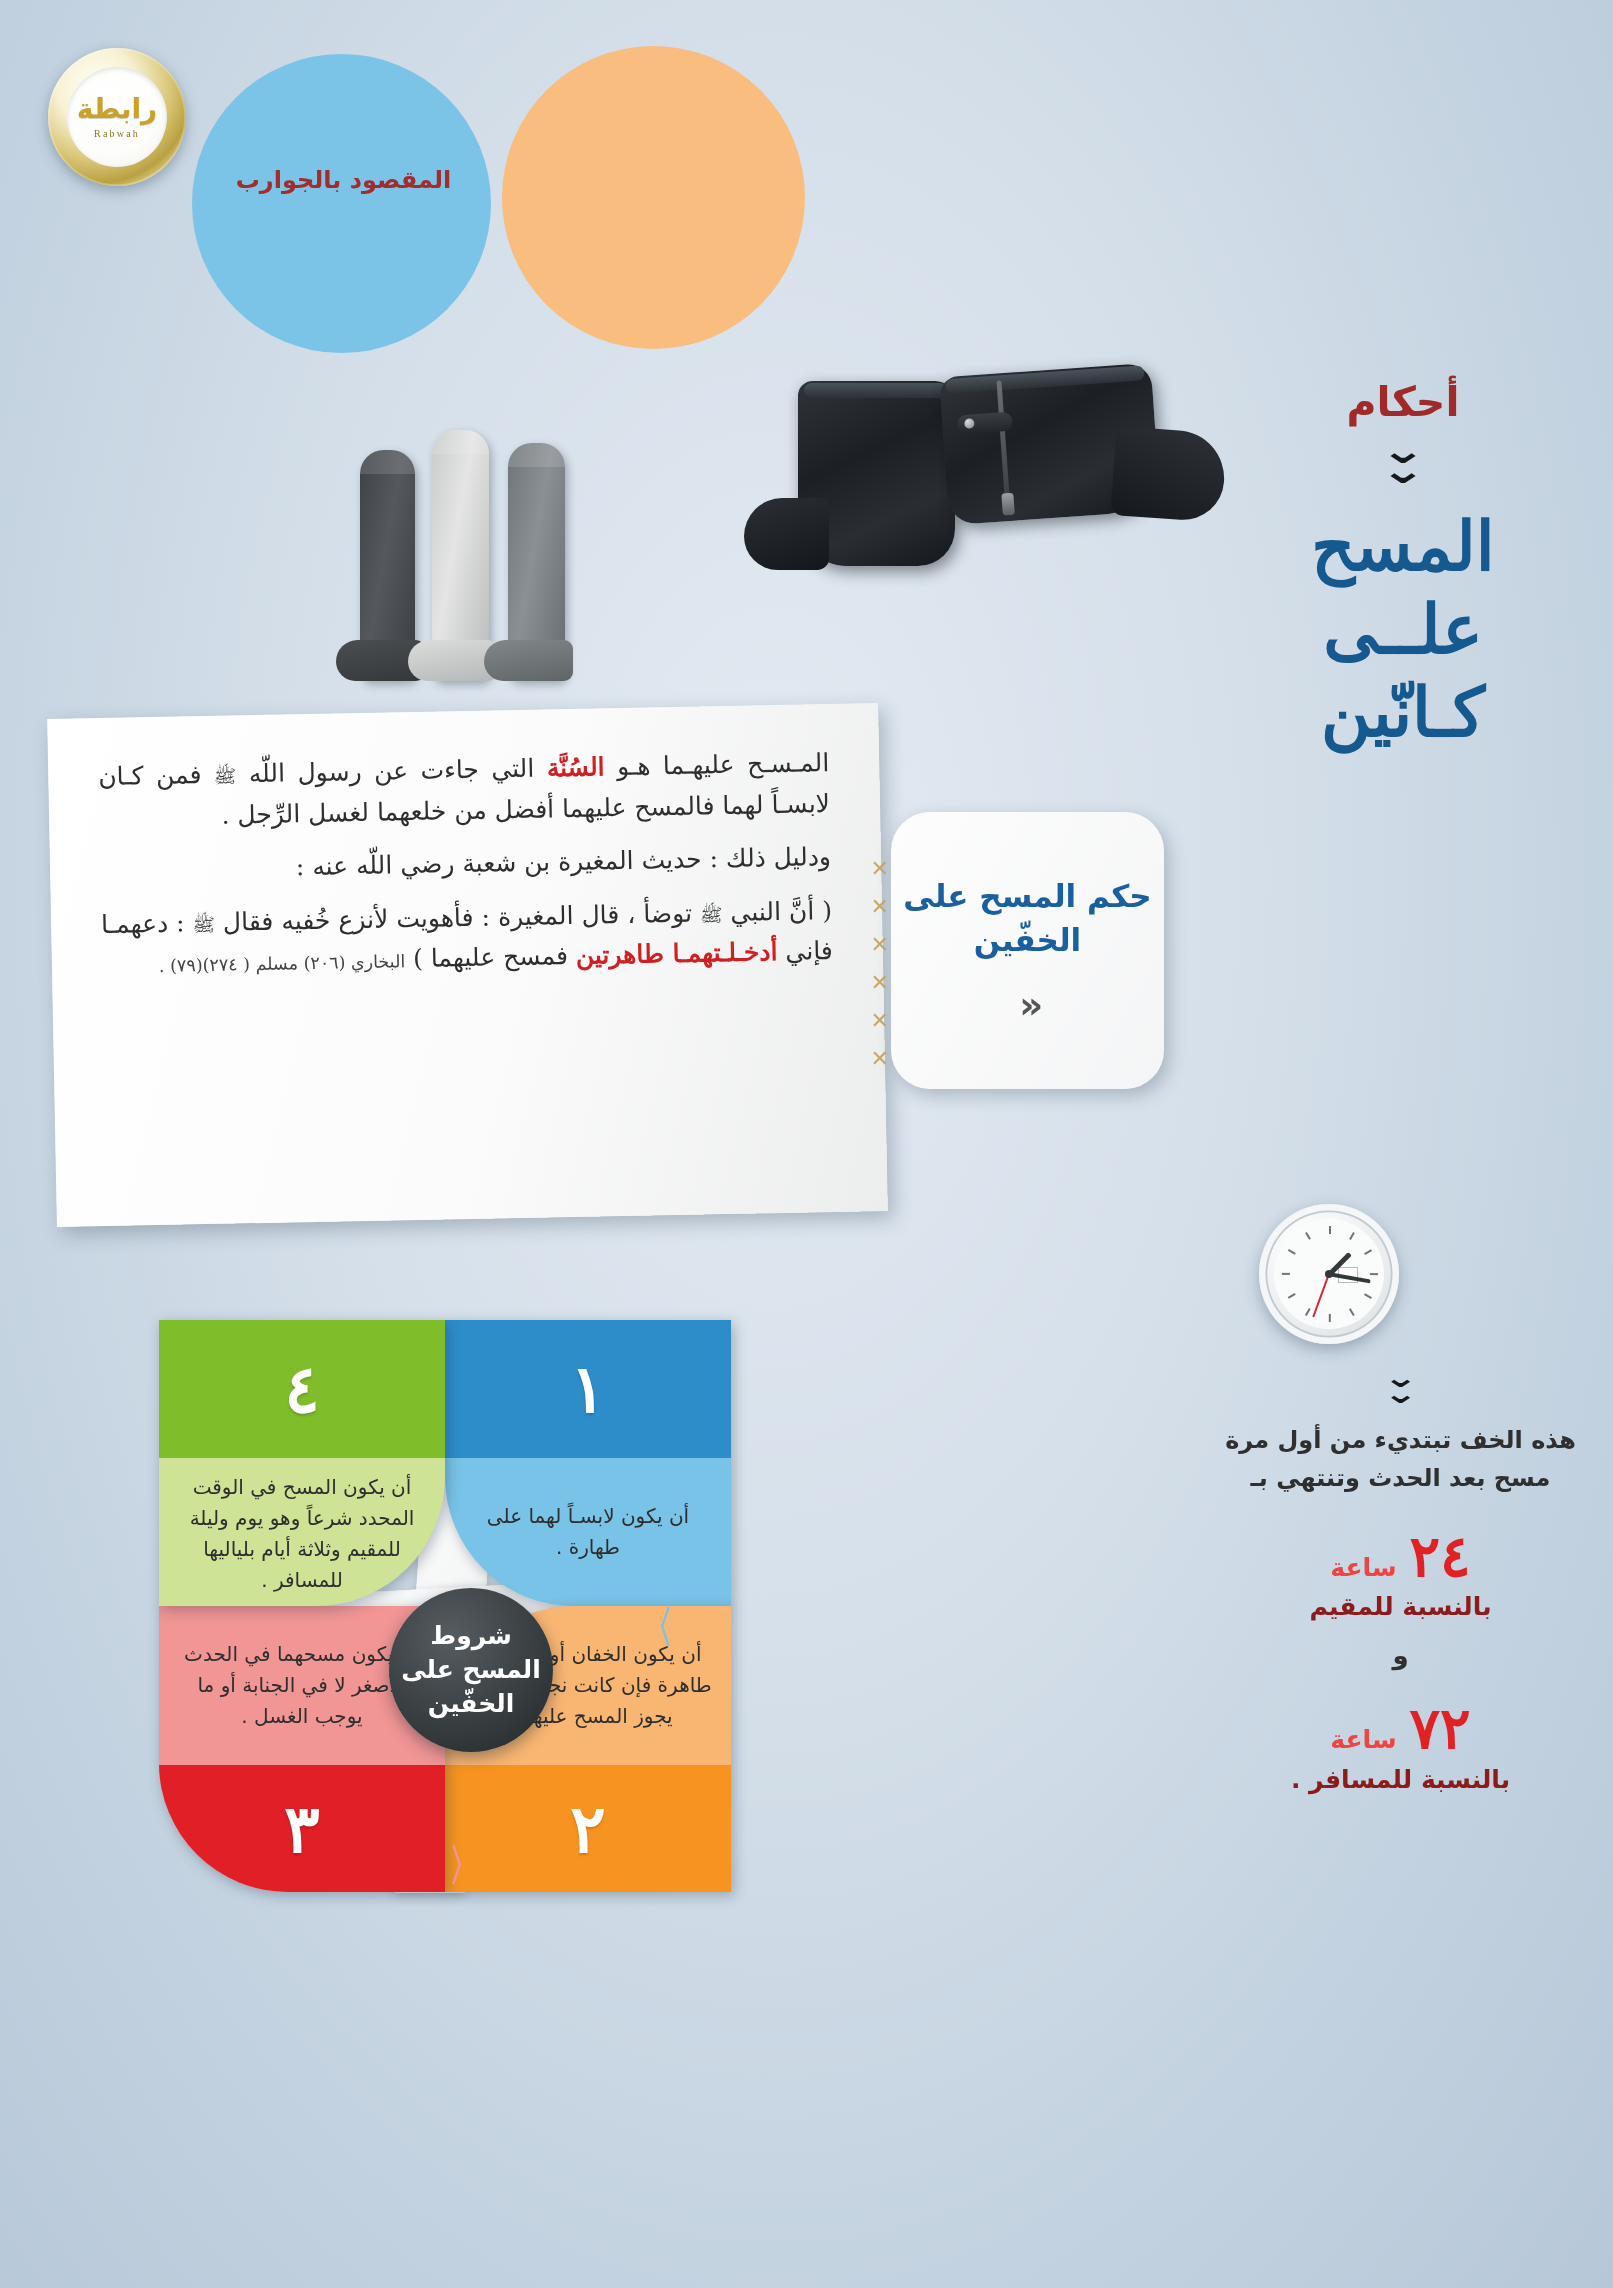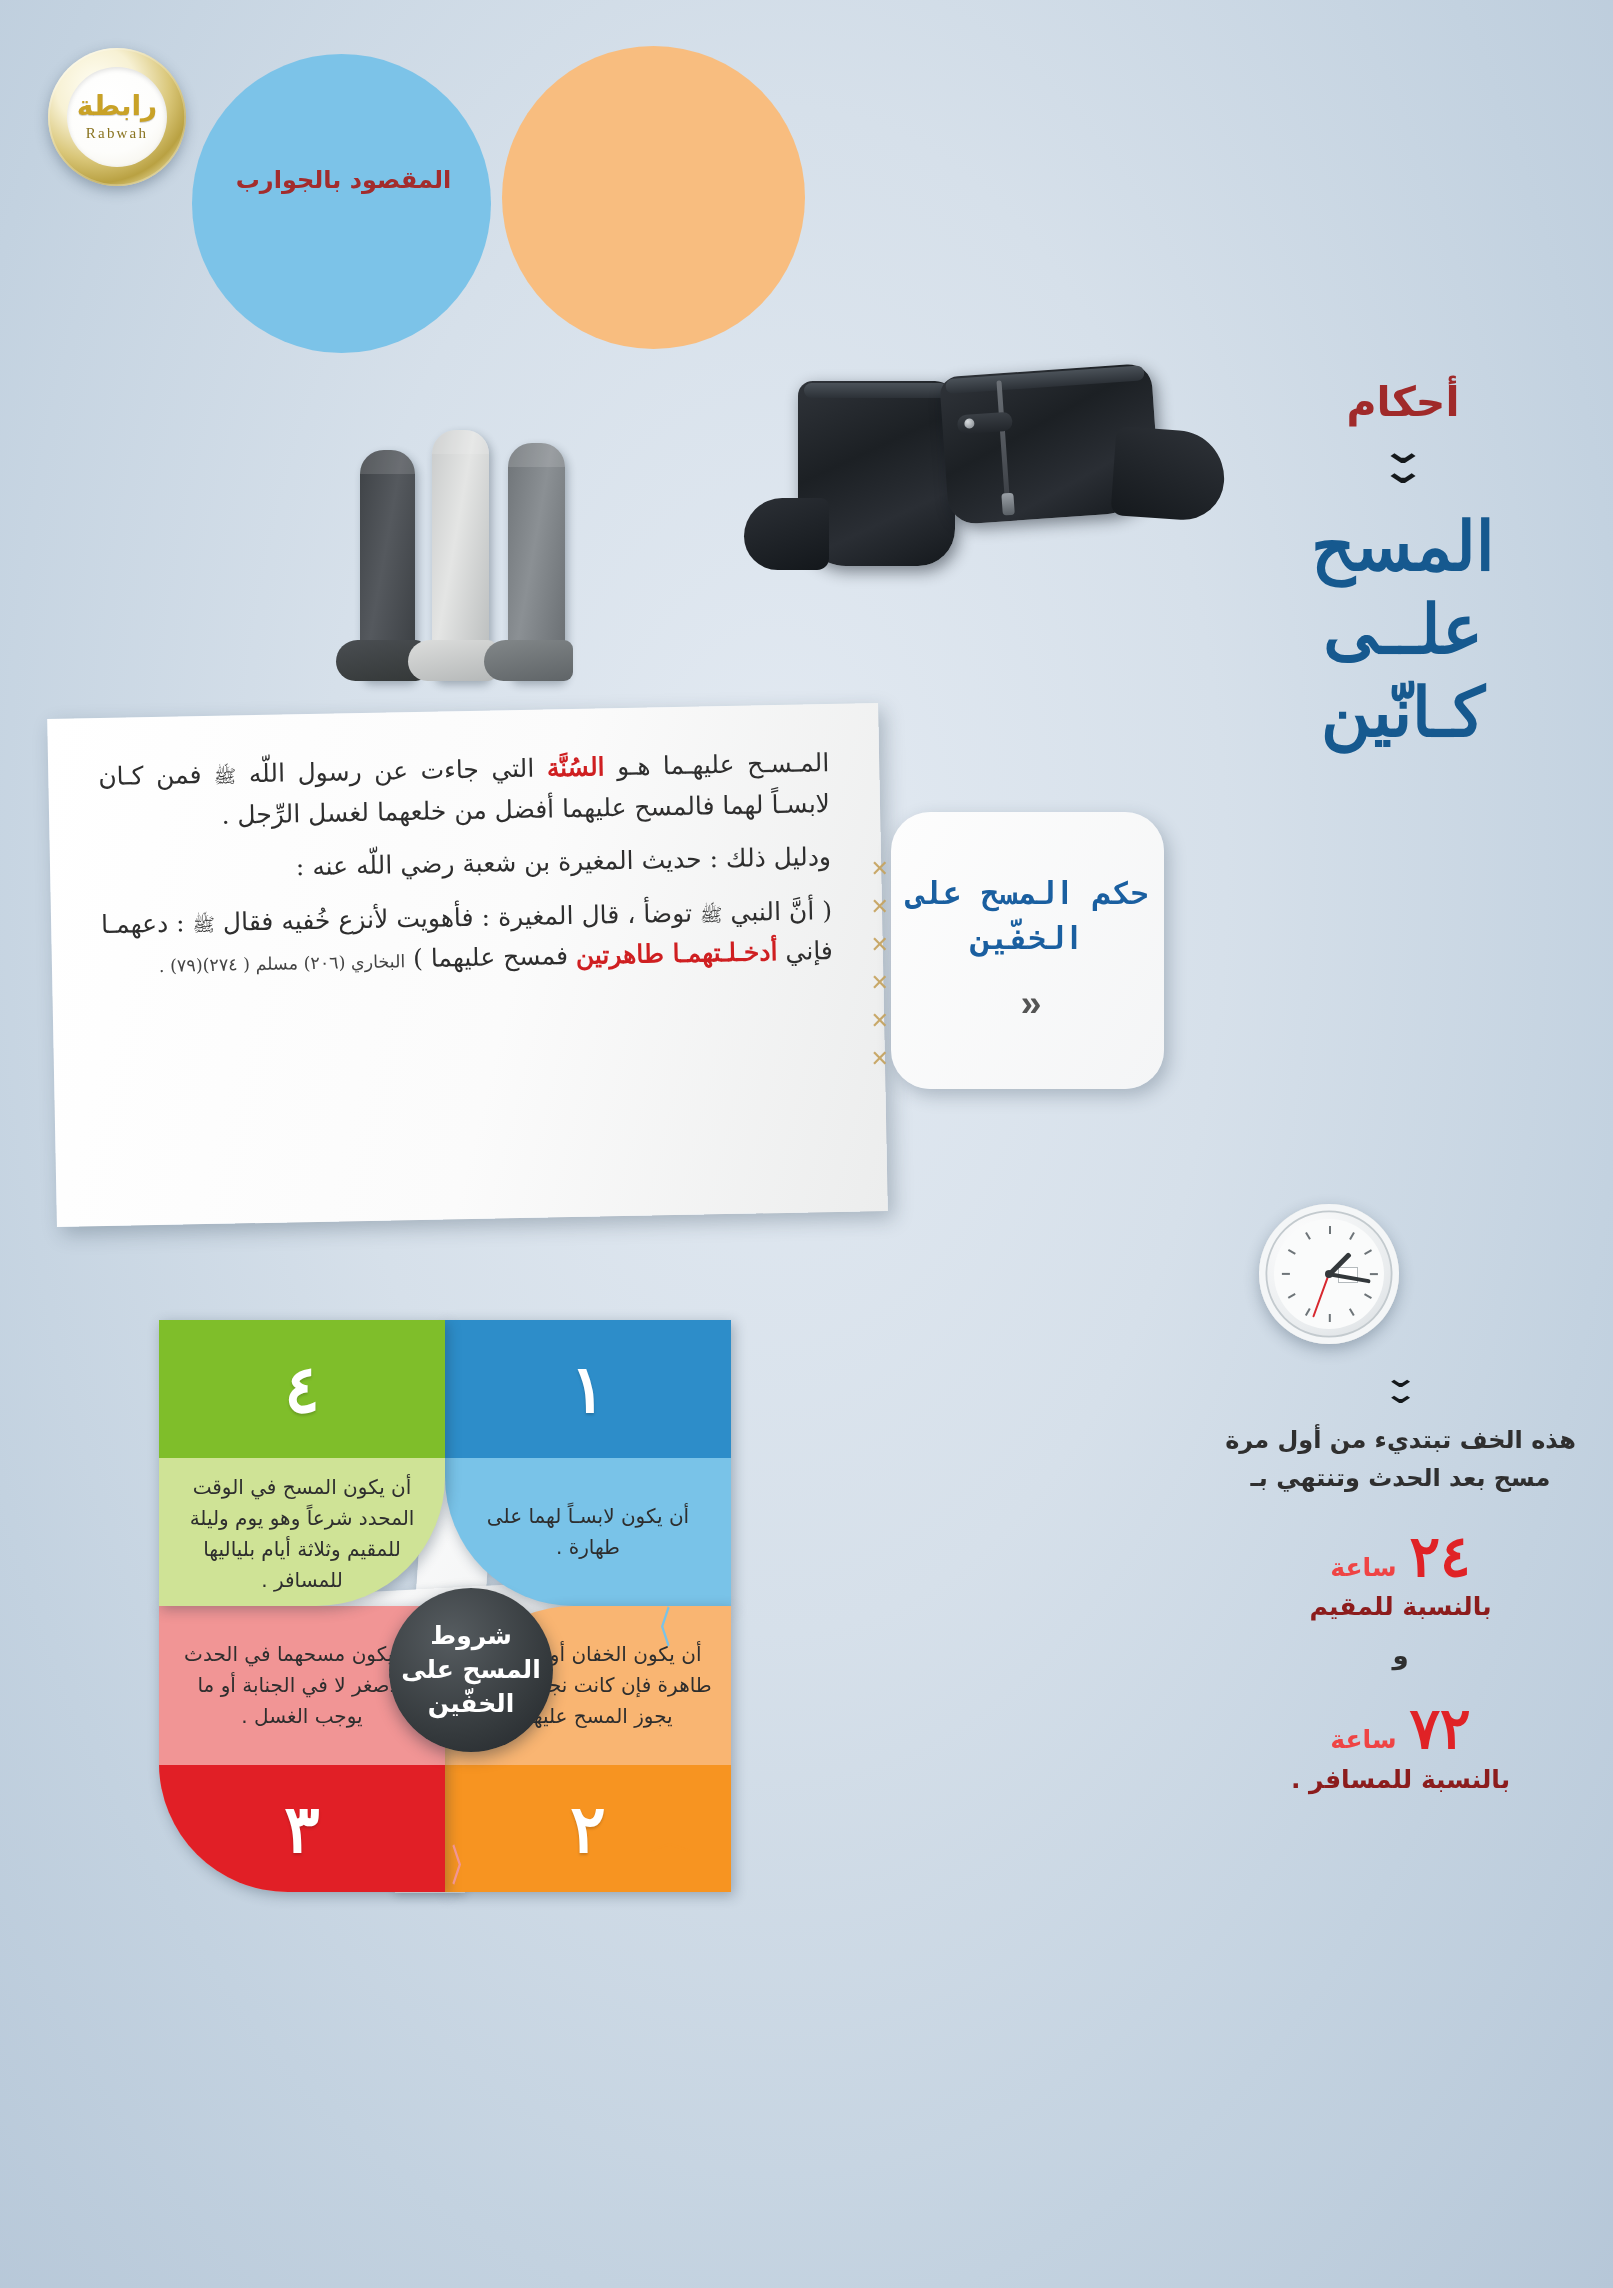--- a/index.html
+++ b/index.html
@@ -19,21 +19,21 @@
     display:flex;align-items:center;justify-content:center;
   }
   .logo-inner{
     width:100px;height:100px;border-radius:50%;
     background:radial-gradient(circle at 42% 32%, #ffffff 0%, #fdfdfb 60%, #f2efe4 100%);
     display:flex;flex-direction:column;align-items:center;justify-content:center;
     box-shadow:inset 0 1.8px 5.5px rgba(0,0,0,.12);
   }
   .logo-mark{font-size:28px;color:#c9a227;line-height:1;font-weight:bold;letter-spacing:-1.8px;
     text-shadow:0 0.9px 0.9px rgba(0,0,0,.2);}
-  .logo-word{font-size:15px;color:#8a7420;letter-spacing:2.2px;margin-top:5.5px;
+  .logo-word{font-size:10px;color:#8a7420;letter-spacing:2.2px;margin-top:5.5px;
     font-family:"Liberation Serif",serif;}
 
   
   .circ{position:absolute;border-radius:50%;}
   .circ-blue{left:192px;top:54px;width:299px;height:299px;background:#7cc3e8;}
   .circ-orange{left:502px;top:46px;width:303px;height:303px;background:#f8bd7f;}
   .circ-txt{position:absolute;text-align:center;direction:rtl;}
   .circ-h{font-weight:bold;font-size:24px;color:#a32c2c;margin-bottom:9.2px;letter-spacing:-0.2px;}
   .circ-b{font-size:20px;color:#3b3b3b;line-height:1.58;font-family:"DejaVu Serif","Liberation Serif",serif;}
   .blue-txt{left:205px;top:166px;width:277px;}
@@ -89,21 +89,21 @@
   .hl-red{color:#cf1f21;font-weight:bold;}
   .src{font-size:17.5px;color:#444;}
   .sws{font-size:18.5px;color:#333;}
 
   
   .ruling{
     position:absolute;left:891px;top:812px;width:273px;height:277px;border-radius:39px;
     background:linear-gradient(120deg,#fdfdfd 0%,#f4f5f6 100%);
     box-shadow:4.6px 6.5px 16.6px rgba(30,50,70,.25);
     display:flex;flex-direction:column;align-items:center;justify-content:center;
-    direction:rtl;text-align:center;font-family:Liberation Mono, monospace;
+    direction:rtl;text-align:center;
   }
   .ruling-t{font-size:31px;font-weight:bold;color:#1a5fa0;line-height:1.42;}
   .ruling-arrow{font-size:37px;color:#555;margin-top:22px;letter-spacing:-7.4px;font-weight:bold;}
   .xbraid{position:absolute;left:858px;top:858px;width:31px;height:212px;
     display:flex;flex-direction:column;justify-content:space-between;}
   .xbraid span{font-size:22px;color:#c9a96a;line-height:1;font-weight:bold;}
 
   
   .rtitle{position:absolute;right:44px;top:378px;width:332px;text-align:center;direction:rtl;}
   .rt-sup{font-size:41px;font-weight:bold;color:#a02a2a;}

